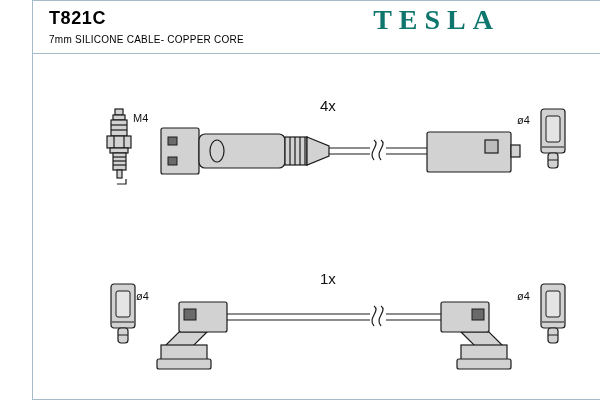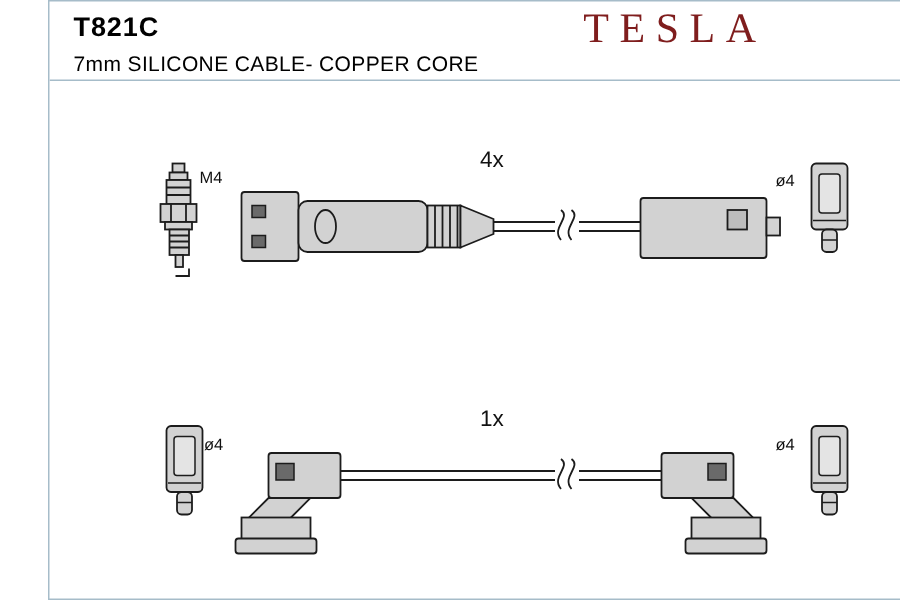--- a/index.html
+++ b/index.html
@@ -6,25 +6,25 @@
   .page {
     position:relative; width:600px; height:400px; box-sizing:border-box;
     background:#ffffff; border:1px solid #a6bcc9; overflow:hidden;
     font-family:"Liberation Sans", sans-serif;
     margin-left:32px;
   }
   .header { position:absolute; top:0; left:0; right:0; height:52px;
             border-bottom:1px solid #a6bcc9; }
   .part-number { position:absolute; left:16px; top:7px; font-size:18px;
                  font-weight:700; letter-spacing:.6px; color:#000; }
-  .subtitle { position:absolute; left:16px; top:33px; font-size:14px;
+  .subtitle { position:absolute; left:16px; top:33px; font-size:10px;
               letter-spacing:.25px; color:#000; }
-  .brand { position:absolute; right:120px; top:3px;
-           font-family:"Liberation Serif", serif; font-weight:400;
-           font-size:28px; letter-spacing:7px; color:#7f1d1d; }
+  .brand { position:absolute; right:131px; top:3px;
+           font-family:"Liberation Serif", serif; font-weight:700;
+           font-size:28px; letter-spacing:7px; color:#0f766e; }
   svg.diagram { position:absolute; top:52px; left:0; }
   svg text { font-family:"Liberation Sans", sans-serif; fill:#111; }
   .qty { font-size:15px; }
   .lbl { font-size:11px; }
   .part { fill:#d2d2d2; stroke:#1c1c1c; stroke-width:1.2; }
   .dark { fill:#6a6a6a; stroke:#1c1c1c; stroke-width:1; }
   .wire { stroke:#1c1c1c; stroke-width:1.2; fill:none; }
   .erase { fill:#ffffff; stroke:none; }
 </style>
 </head>

